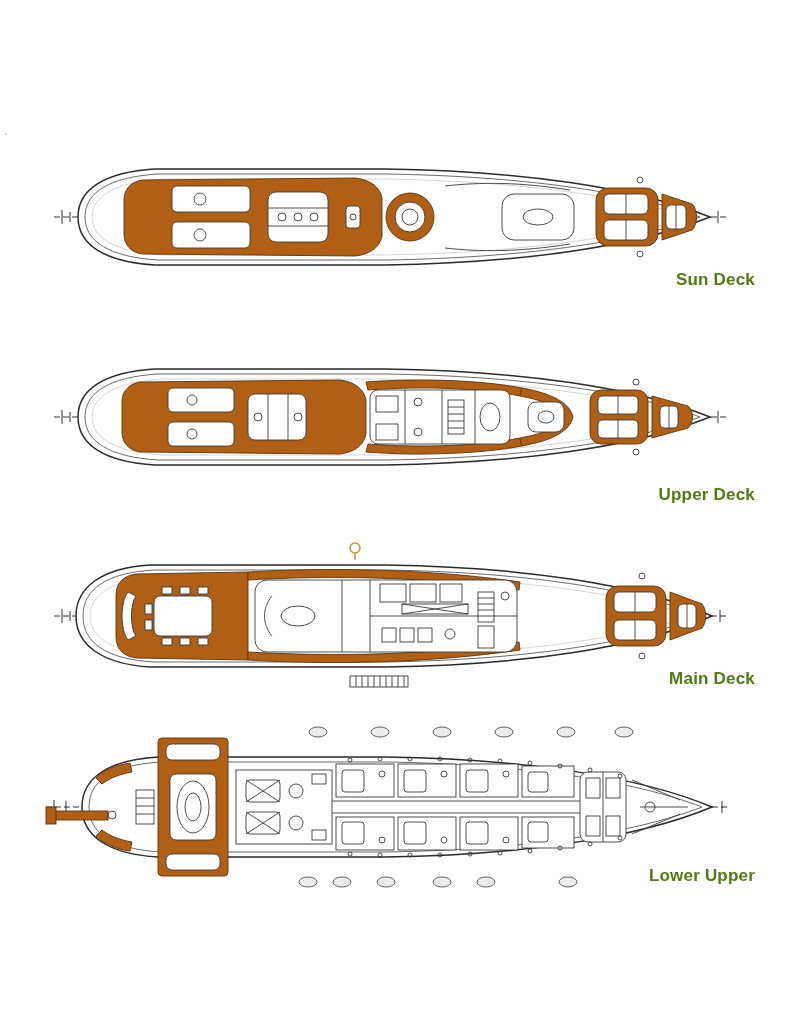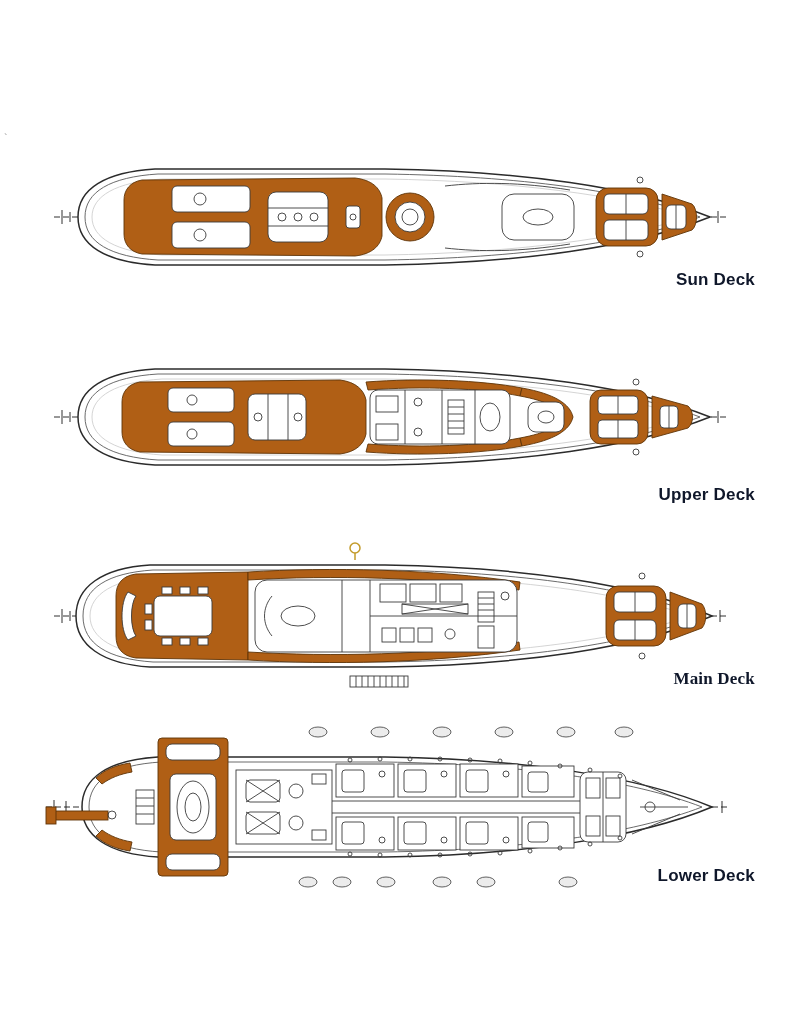--- a/index.html
+++ b/index.html
@@ -1,19 +1,19 @@
 <!DOCTYPE html>
 <html><head>
 <meta charset="utf-8">
 <style>
   html,body{margin:0;padding:0;background:#fff;}
   .page{position:relative;width:800px;height:1036px;background:#ffffff;overflow:hidden;
         font-family:"Liberation Sans",sans-serif;}
   .deck-section{position:absolute;}
-  .deck-label{position:absolute;right:45px;font-weight:700;font-size:17px;color:#0f172a;
+  .deck-label{position:absolute;right:45px;font-weight:700;font-size:17px;color:#4d7c0f;
               letter-spacing:0.2px;}
   .stray{position:absolute;left:4px;top:132px;color:#999;font-size:11px;}
   
   svg{display:block;}
   .hull{fill:#ffffff;stroke:#2b2b2b;stroke-width:1.5;}
   .inner{fill:none;stroke:#5a5a5a;stroke-width:0.9;}
   .seam{fill:none;stroke:#c9c9c9;stroke-width:0.8;}
   .teak{fill:#b05f15;stroke:#5f3408;stroke-width:0.9;}
   .ink{fill:none;stroke:#3a3a3a;stroke-width:0.9;}
   .inkf{fill:#ffffff;stroke:#3a3a3a;stroke-width:0.9;}
@@ -228,21 +228,21 @@
         <line class="ink" x1="318" y1="140" x2="318" y2="151"></line>
         <line class="ink" x1="324" y1="140" x2="324" y2="151"></line>
         <line class="ink" x1="330" y1="140" x2="330" y2="151"></line>
         <line class="ink" x1="336" y1="140" x2="336" y2="151"></line>
         <line class="ink" x1="342" y1="140" x2="342" y2="151"></line>
         <line class="ink" x1="348" y1="140" x2="348" y2="151"></line>
         <line class="ink" x1="354" y1="140" x2="354" y2="151"></line>
       </g>
     </svg>
   </div>
-  <div class="deck-label" style="top:669px;font-family:Liberation Serif, serif;">Main Deck</div>
+  <div class="deck-label" style="top:669px;">Main Deck</div>
 
   <div class="deck-section" style="left:40px;top:712px;width:700px;height:190px;">
     <svg width="700" height="190" viewBox="0 0 700 190">
       <g>
         <ellipse class="grayf" cx="278" cy="20" rx="9" ry="5"></ellipse>
         <ellipse class="grayf" cx="340" cy="20" rx="9" ry="5"></ellipse>
         <ellipse class="grayf" cx="402" cy="20" rx="9" ry="5"></ellipse>
         <ellipse class="grayf" cx="464" cy="20" rx="9" ry="5"></ellipse>
         <ellipse class="grayf" cx="526" cy="20" rx="9" ry="5"></ellipse>
         <ellipse class="grayf" cx="584" cy="20" rx="9" ry="5"></ellipse>
@@ -356,15 +356,15 @@
       <g>
         <ellipse class="grayf" cx="268" cy="170" rx="9" ry="5"></ellipse>
         <ellipse class="grayf" cx="302" cy="170" rx="9" ry="5"></ellipse>
         <ellipse class="grayf" cx="346" cy="170" rx="9" ry="5"></ellipse>
         <ellipse class="grayf" cx="402" cy="170" rx="9" ry="5"></ellipse>
         <ellipse class="grayf" cx="446" cy="170" rx="9" ry="5"></ellipse>
         <ellipse class="grayf" cx="528" cy="170" rx="9" ry="5"></ellipse>
       </g>
     </svg>
   </div>
-  <div class="deck-label" style="top:866px;">Lower Deck</div>
+  <div class="deck-label" style="top:866px;">Lower Upper</div>
 
 </div>
 
 </body></html>

